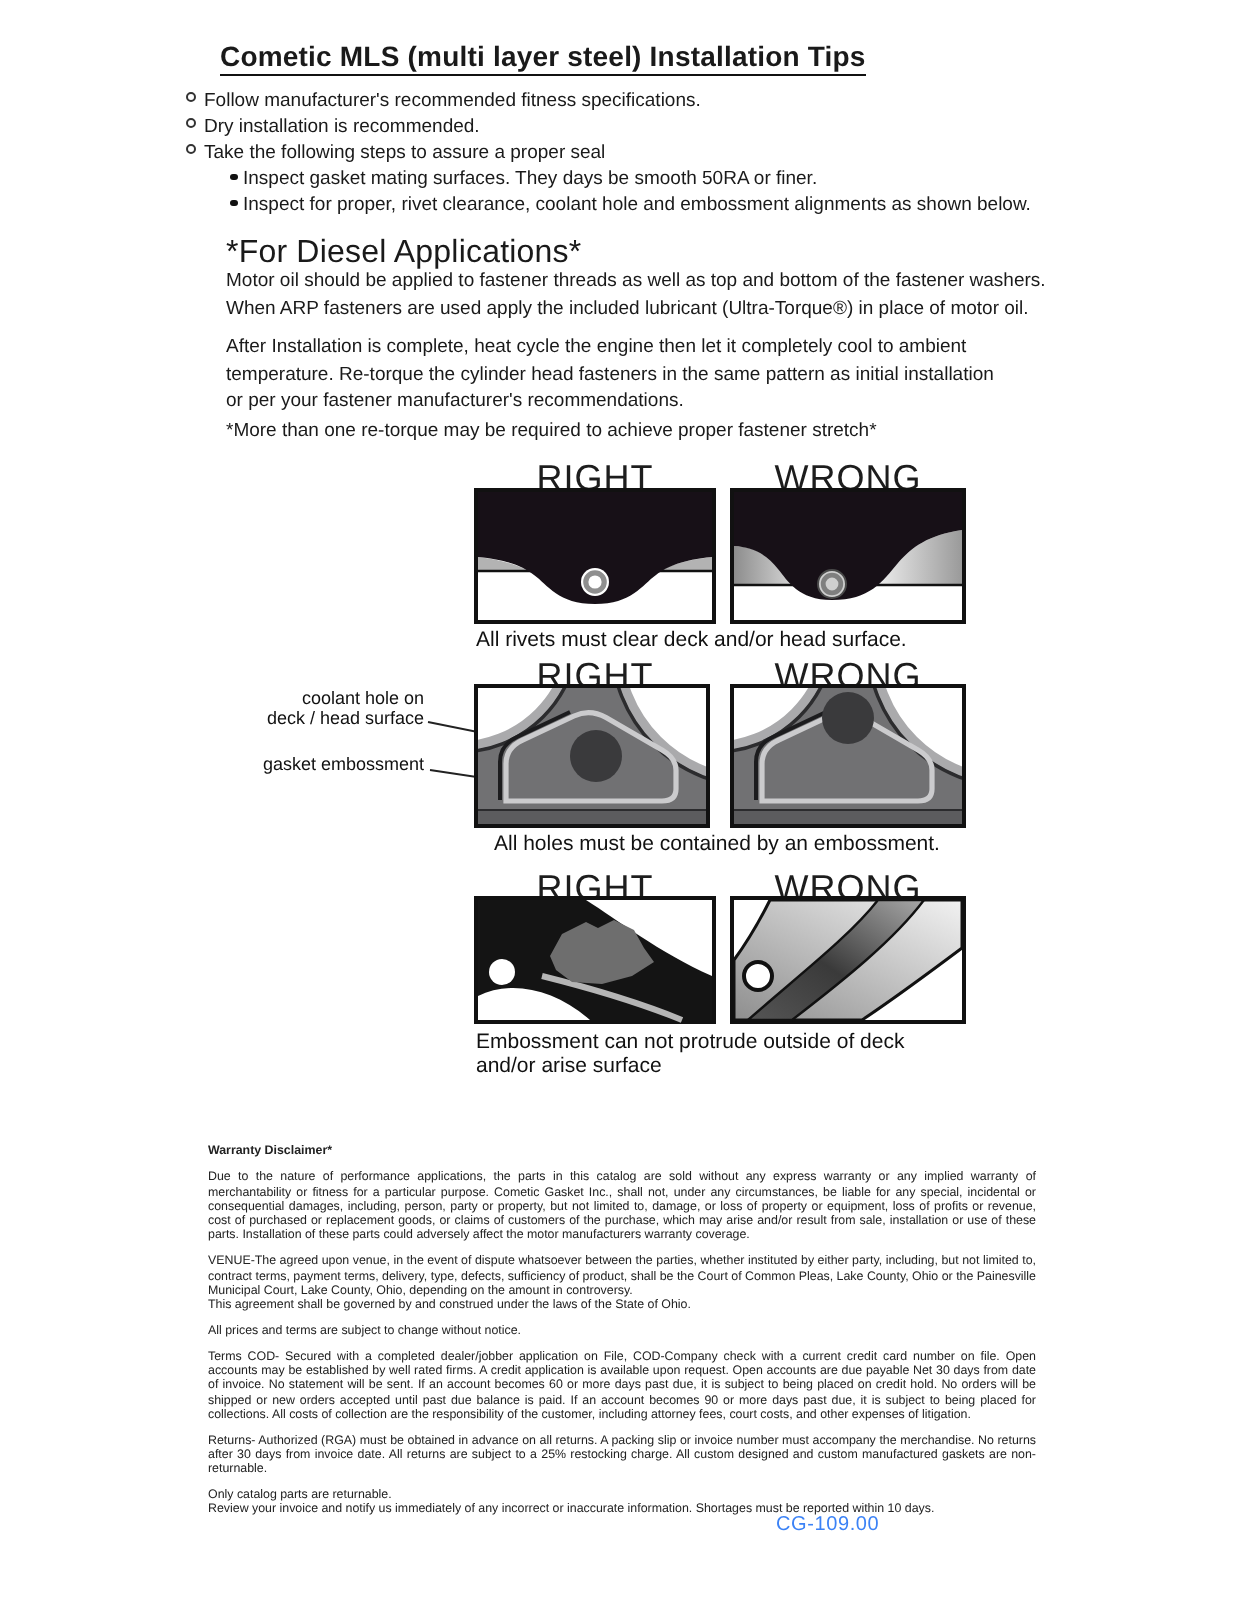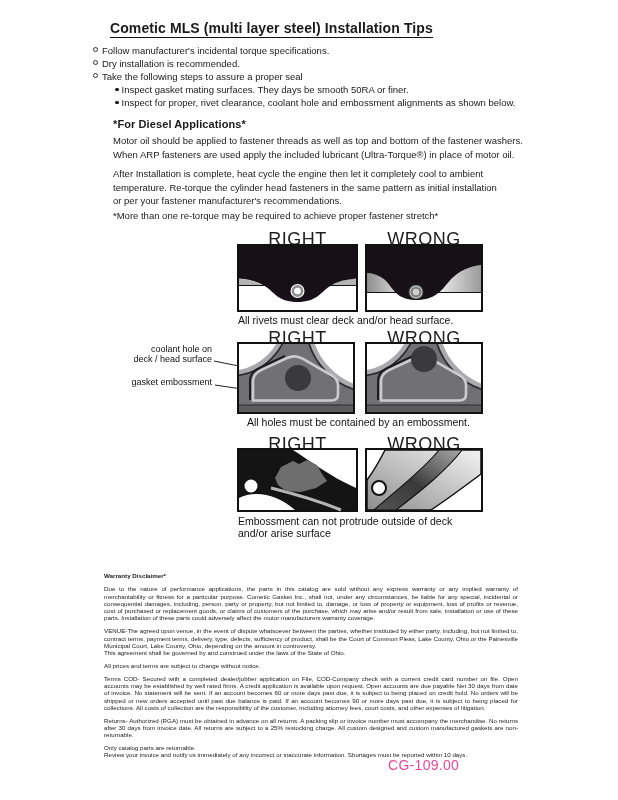--- a/index.html
+++ b/index.html
@@ -12,21 +12,21 @@
          border-bottom:1.5px solid #111;padding-bottom:1px;letter-spacing:.1px;}
 
   .bullets{left:93px;top:44px;font-size:9.5px;line-height:13px;}
   .b-row{white-space:nowrap;}
   .dot-o{display:inline-block;width:3px;height:3px;border:1px solid #333;border-radius:50%;
          margin-right:4px;vertical-align:2px;}
   .sub{padding-left:22px;}
   .dot-f{display:inline-block;width:3.5px;height:3.5px;background:#111;border-radius:50%;
          margin-right:3px;vertical-align:2px;}
 
-  .h2{left:113px;top:118px;font-size:11px;font-weight:bold;letter-spacing:.1px;}
+  .h2{left:113px;top:118px;font-size:16px;font-weight:normal;letter-spacing:.1px;}
   .para{font-size:9.5px;line-height:13.5px;}
   .p1{left:113px;top:134px;}
   .p2{left:113px;top:167px;}
   .p3{left:113px;top:209px;font-size:9.5px;}
 
   .fig-label{font-size:18px;letter-spacing:.5px;color:#1d1d1d;text-align:center;}
   .lab-r1{left:237px;width:121px;top:229px;}
   .lab-w1{left:365px;width:118px;top:229px;}
   .lab-r2{left:237px;width:121px;top:328px;}
   .lab-w2{left:365px;width:118px;top:328px;}
@@ -48,32 +48,32 @@
   .side-label{left:90px;width:122px;text-align:right;font-size:9px;line-height:9.5px;color:#111;}
   .side-coolant{top:345px;}
   .side-emboss{top:378px;}
   .pointer-overlay{left:210px;top:340px;pointer-events:none;}
 
   .warranty{left:104px;top:572px;width:414px;font-size:6.2px;line-height:7.3px;
             text-align:justify;color:#222;}
   .warranty .whead{font-weight:bold;margin-bottom:6px;text-align:left;}
   .wblock{margin-bottom:5.5px;}
 
-  .docnum{left:388px;top:757px;font-size:14px;letter-spacing:.3px;color:#ec4899;}
+  .docnum{left:388px;top:757px;font-size:10px;letter-spacing:.3px;color:#3b82f6;}
   svg{display:block;}
 </style>
 </head>
 <body>
 
 <div class="page">
 
   <div class="abs title">Cometic MLS (multi layer steel) Installation Tips</div>
 
   <div class="abs bullets">
-    <div class="b-row"><span class="dot-o"></span><span>Follow manufacturer's incidental torque specifications.</span></div>
+    <div class="b-row"><span class="dot-o"></span><span>Follow manufacturer's recommended fitness specifications.</span></div>
     <div class="b-row"><span class="dot-o"></span><span>Dry installation is recommended.</span></div>
     <div class="b-row"><span class="dot-o"></span><span>Take the following steps to assure a proper seal</span></div>
     <div class="b-row sub"><span class="dot-f"></span><span>Inspect gasket mating surfaces.  They days be smooth 50RA or finer.</span></div>
     <div class="b-row sub"><span class="dot-f"></span><span>Inspect for proper, rivet clearance, coolant hole and embossment alignments as shown below.</span></div>
   </div>
 
   <div class="abs h2">*For Diesel Applications*</div>
   <div class="abs para p1">
     <div class="nowrap">Motor oil should be applied to fastener threads as well as top and bottom of the fastener washers.</div>
     <div class="nowrap">When ARP fasteners are used apply the included lubricant (Ultra-Torque®) in place of motor oil.</div>

